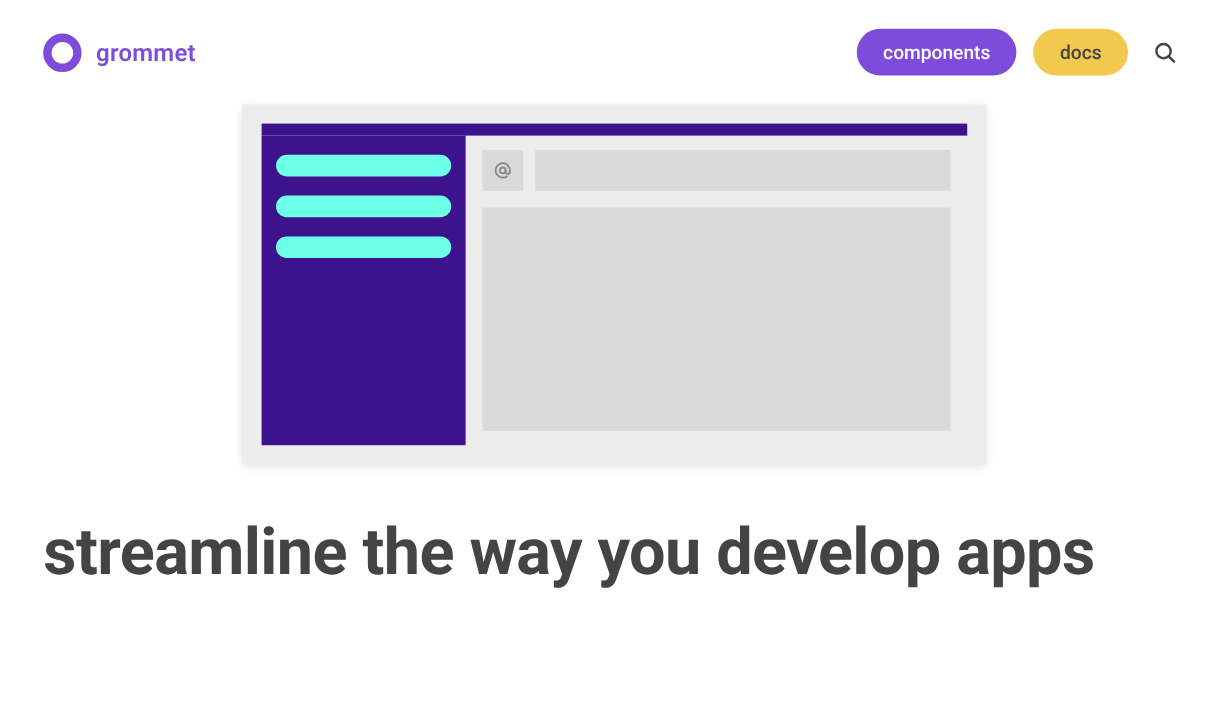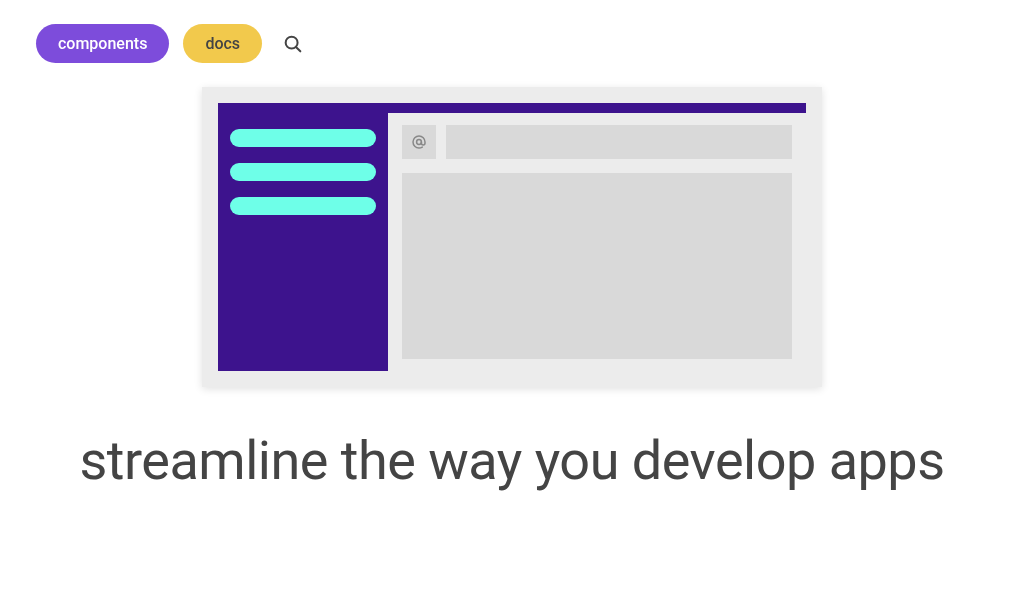--- a/index.html
+++ b/index.html
@@ -128,34 +128,38 @@
     .mock-input {
       flex: 1;
       height: 34px;
       background: #D9D9D9;
     }
     .mock-content {
       flex: 1;
       background: #D9D9D9;
     }
     .headline {
-      text-align: center;
+      text-align: left;
       color: #444444;
       font-size: 54px;
-      font-weight: 400;
+      font-weight: 700;
       line-height: 1.12;
       margin-top: 44px;
       padding: 0 36px;
       letter-spacing: -0.5px;
     }
   </style>
 </head>
 <body>
 
 <header class="header">
+  <a class="brand">
+    <span class="logo-ring"></span>
+    <span class="brand-name">grommet</span>
+  </a>
   <nav class="nav">
     <button class="pill pill-components">components</button>
     <button class="pill pill-docs">docs</button>
     <button class="search-btn">
       <svg width="22" height="22" viewBox="0 0 24 24" fill="none" stroke="#444" stroke-width="2.2" stroke-linecap="round">
         <circle cx="10.5" cy="10.5" r="6.5"></circle>
         <line x1="20" y1="20" x2="15.2" y2="15.2"></line>
       </svg>
     </button>
   </nav>

